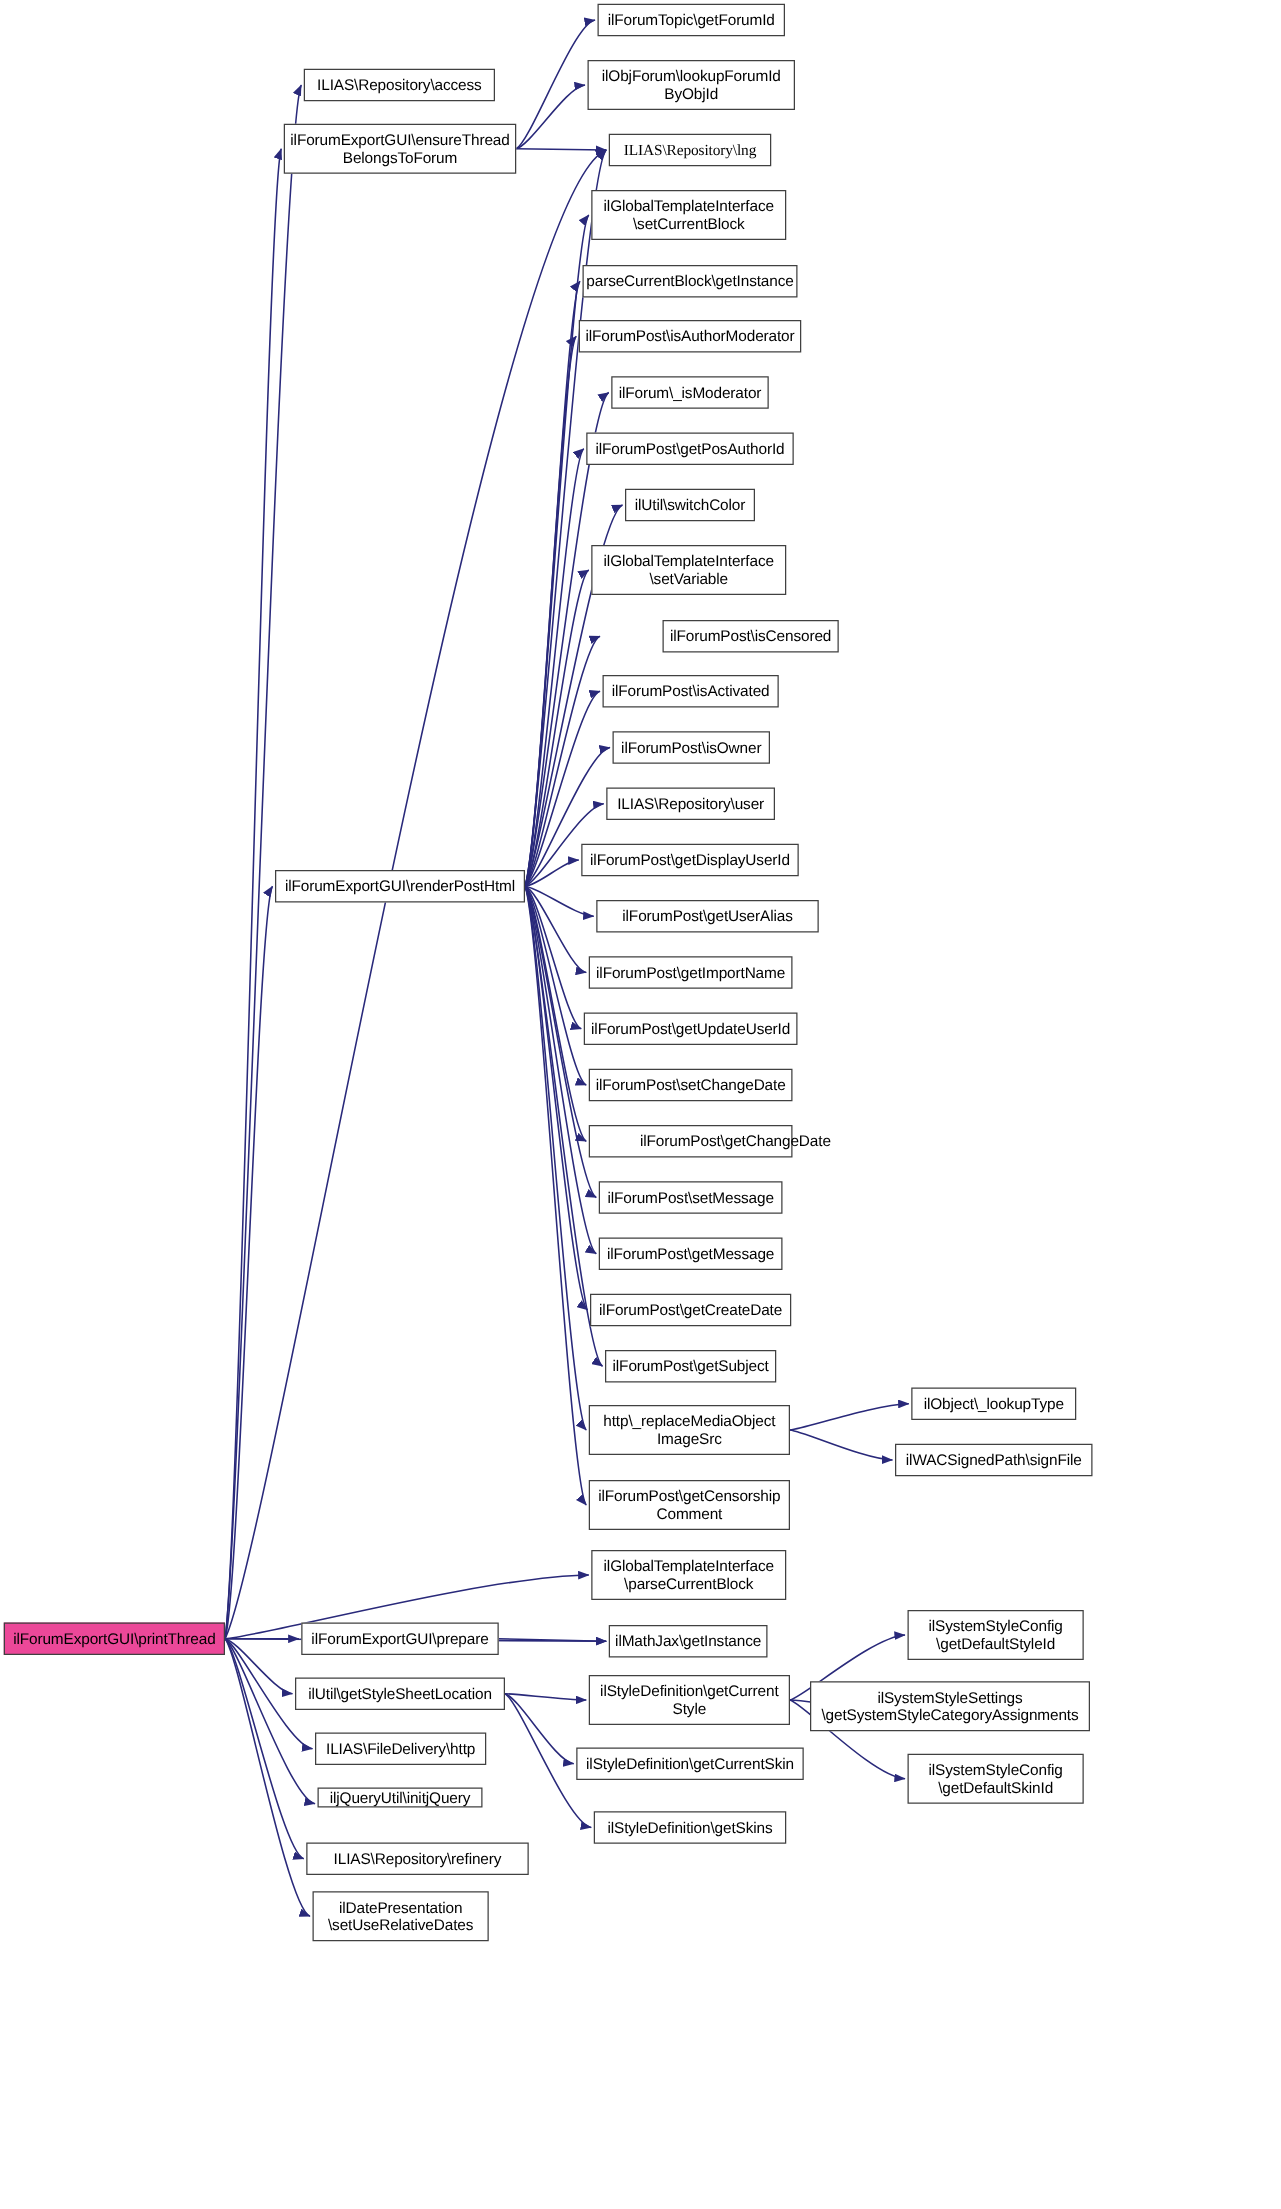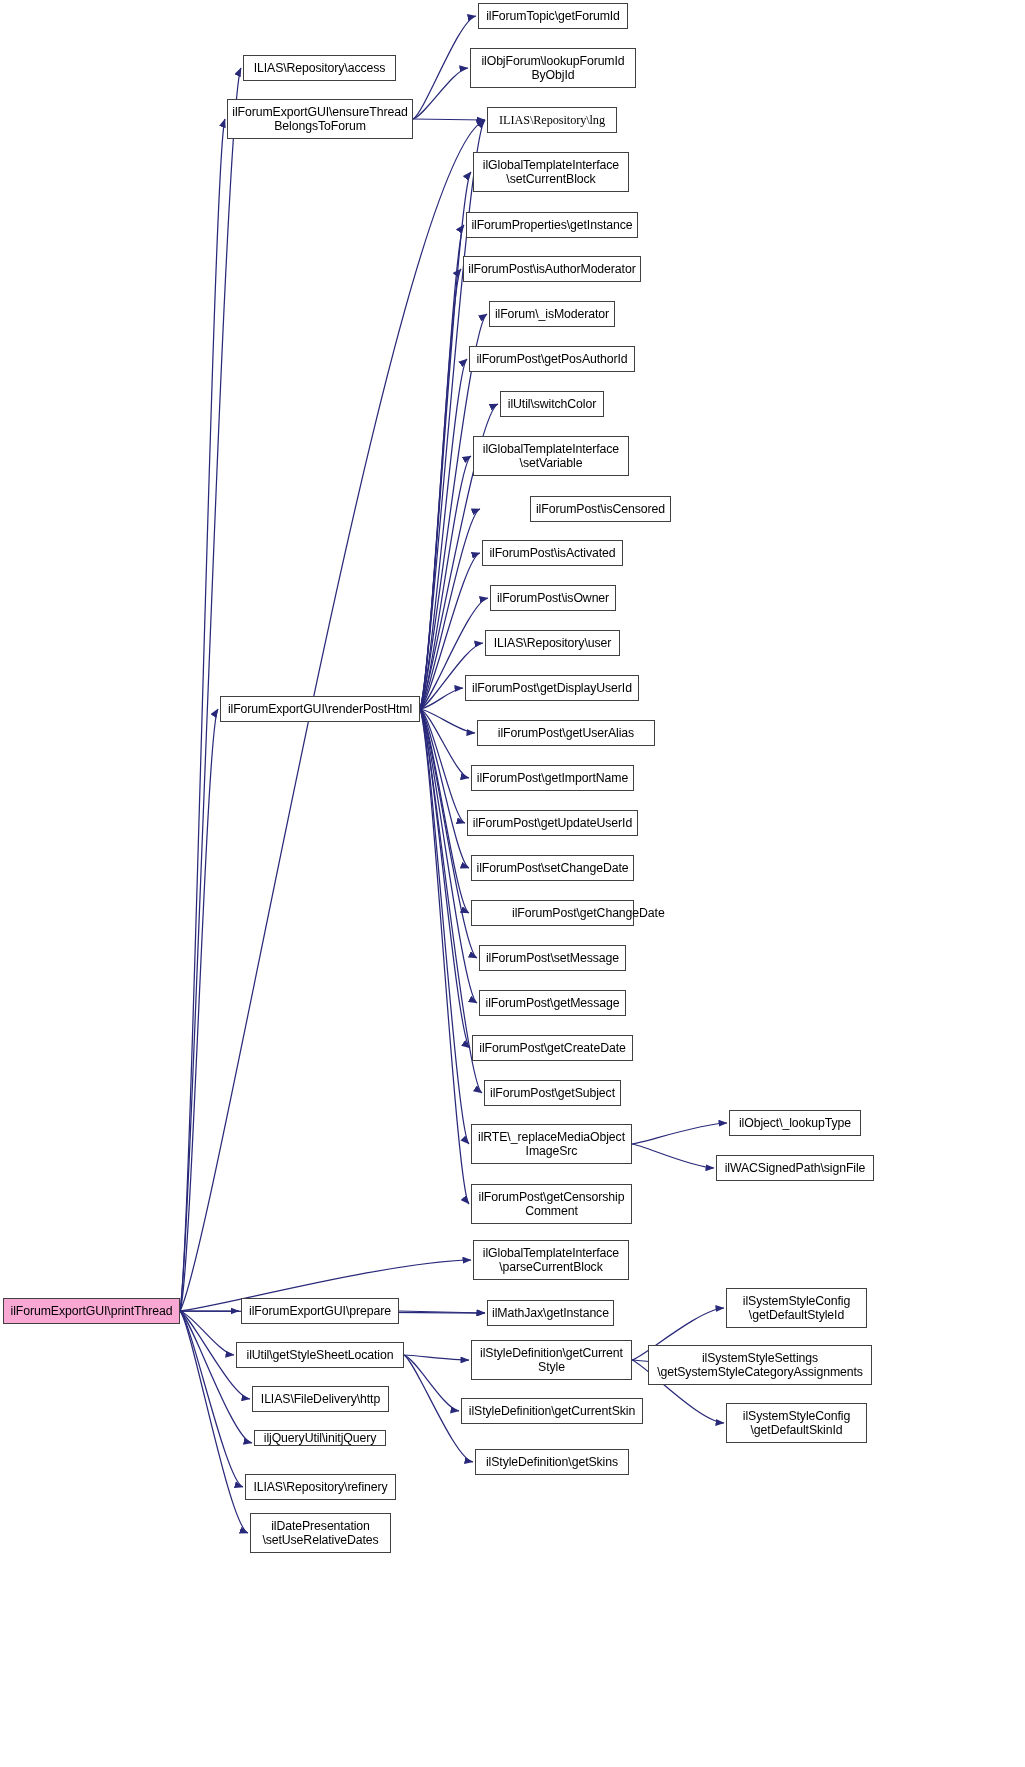--- a/index.html
+++ b/index.html
@@ -16,21 +16,21 @@
     line-height:14.2px;
     text-align:center;
     display:flex;
     align-items:center;
     justify-content:center;
     white-space:pre-line;
     letter-spacing:-0.1px;
     cursor:pointer;
   }
   .node.root{
-    background:#f9a8d4;
+    background:#ec4899;
     border:1px solid #404040;
   }
   .node span{display:block;width:100%;}
 </style>
 </head>
 <body>
 
 <div id="graph">
   <svg class="edges" id="edge-layer" viewBox="0 0 1025 1767" xmlns="http://www.w3.org/2000/svg">
     <defs>
@@ -92,51 +92,51 @@
   <div id="node-layer">
       <div class="node root" style="left: 3px; top: 1298px; width: 177px; height: 26px;"><span>ilForumExportGUI\printThread</span></div>
       <div class="node" style="left: 243px; top: 55px; width: 153px; height: 26px;"><span>ILIAS\Repository\access</span></div>
       <div class="node" style="left: 227px; top: 99px; width: 186px; height: 40px;"><span>ilForumExportGUI\ensureThread
 BelongsToForum</span></div>
       <div class="node" style="left: 220px; top: 696px; width: 200px; height: 26px;"><span>ilForumExportGUI\renderPostHtml</span></div>
       <div class="node" style="left: 241px; top: 1298px; width: 158px; height: 26px;"><span>ilForumExportGUI\prepare</span></div>
       <div class="node" style="left: 236px; top: 1342px; width: 168px; height: 26px;"><span>ilUtil\getStyleSheetLocation</span></div>
       <div class="node" style="left: 252px; top: 1386px; width: 137px; height: 26px;"><span>ILIAS\FileDelivery\http</span></div>
       <div class="node" style="left: 254px; top: 1430px; width: 132px; height: 16px;"><span>iljQueryUtil\initjQuery</span></div>
-      <div class="node" style="left: 245px; top: 1474px; width: 151px; height: 26px; justify-content: center;"><span>ILIAS\Repository\refinery</span></div>
+      <div class="node" style="left: 245px; top: 1474px; width: 178px; height: 26px; justify-content: center;"><span>ILIAS\Repository\refinery</span></div>
       <div class="node" style="left: 250px; top: 1513px; width: 141px; height: 40px;"><span>ilDatePresentation
 \setUseRelativeDates</span></div>
       <div class="node" style="left: 478px; top: 3px; width: 150px; height: 26px;"><span>ilForumTopic\getForumId</span></div>
       <div class="node" style="left: 470px; top: 48px; width: 166px; height: 40px;"><span>ilObjForum\lookupForumId
 ByObjId</span></div>
       <div class="node" style="left: 487px; top: 107px; width: 130px; height: 26px; font-family: Liberation Serif, serif;"><span>ILIAS\Repository\lng</span></div>
       <div class="node" style="left: 473px; top: 152px; width: 156px; height: 40px;"><span>ilGlobalTemplateInterface
 \setCurrentBlock</span></div>
-      <div class="node" style="left: 466px; top: 212px; width: 172px; height: 26px;"><span>ilForumProperties\getInstance</span></div>
+      <div class="node" style="left: 466px; top: 212px; width: 172px; height: 26px;"><span>parseCurrentBlock\getInstance</span></div>
       <div class="node" style="left: 463px; top: 256px; width: 178px; height: 26px;"><span>ilForumPost\isAuthorModerator</span></div>
       <div class="node" style="left: 489px; top: 301px; width: 126px; height: 26px;"><span>ilForum\_isModerator</span></div>
       <div class="node" style="left: 469px; top: 346px; width: 166px; height: 26px;"><span>ilForumPost\getPosAuthorId</span></div>
       <div class="node" style="left: 500px; top: 391px; width: 104px; height: 26px;"><span>ilUtil\switchColor</span></div>
       <div class="node" style="left: 473px; top: 436px; width: 156px; height: 40px;"><span>ilGlobalTemplateInterface
 \setVariable</span></div>
       <div class="node" style="left: 482px; top: 496px; width: 141px; height: 26px; margin-left: 48px;"><span>ilForumPost\isCensored</span></div>
       <div class="node" style="left: 482px; top: 540px; width: 141px; height: 26px;"><span>ilForumPost\isActivated</span></div>
       <div class="node" style="left: 490px; top: 585px; width: 126px; height: 26px;"><span>ilForumPost\isOwner</span></div>
       <div class="node" style="left: 485px; top: 630px; width: 135px; height: 26px;"><span>ILIAS\Repository\user</span></div>
       <div class="node" style="left: 465px; top: 675px; width: 174px; height: 26px;"><span>ilForumPost\getDisplayUserId</span></div>
       <div class="node" style="left: 477px; top: 720px; width: 178px; height: 26px;"><span>ilForumPost\getUserAlias</span></div>
       <div class="node" style="left: 471px; top: 765px; width: 163px; height: 26px;"><span>ilForumPost\getImportName</span></div>
       <div class="node" style="left: 467px; top: 810px; width: 171px; height: 26px;"><span>ilForumPost\getUpdateUserId</span></div>
       <div class="node" style="left: 471px; top: 855px; width: 163px; height: 26px;"><span>ilForumPost\setChangeDate</span></div>
       <div class="node" style="left: 471px; top: 900px; width: 163px; height: 26px; padding-left: 40px;"><span>ilForumPost\getChangeDate</span></div>
       <div class="node" style="left: 479px; top: 945px; width: 147px; height: 26px;"><span>ilForumPost\setMessage</span></div>
       <div class="node" style="left: 479px; top: 990px; width: 147px; height: 26px;"><span>ilForumPost\getMessage</span></div>
       <div class="node" style="left: 472px; top: 1035px; width: 161px; height: 26px;"><span>ilForumPost\getCreateDate</span></div>
       <div class="node" style="left: 484px; top: 1080px; width: 137px; height: 26px;"><span>ilForumPost\getSubject</span></div>
-      <div class="node" style="left: 471px; top: 1124px; width: 161px; height: 40px;"><span>ilRTE\_replaceMediaObject
+      <div class="node" style="left: 471px; top: 1124px; width: 161px; height: 40px;"><span>http\_replaceMediaObject
 ImageSrc</span></div>
       <div class="node" style="left: 471px; top: 1184px; width: 161px; height: 40px;"><span>ilForumPost\getCensorship
 Comment</span></div>
       <div class="node" style="left: 473px; top: 1240px; width: 156px; height: 40px;"><span>ilGlobalTemplateInterface
 \parseCurrentBlock</span></div>
       <div class="node" style="left: 487px; top: 1300px; width: 127px; height: 26px;"><span>ilMathJax\getInstance</span></div>
       <div class="node" style="left: 471px; top: 1340px; width: 161px; height: 40px;"><span>ilStyleDefinition\getCurrent
 Style</span></div>
       <div class="node" style="left: 461px; top: 1398px; width: 182px; height: 26px;"><span>ilStyleDefinition\getCurrentSkin</span></div>
       <div class="node" style="left: 475px; top: 1449px; width: 154px; height: 26px;"><span>ilStyleDefinition\getSkins</span></div>

